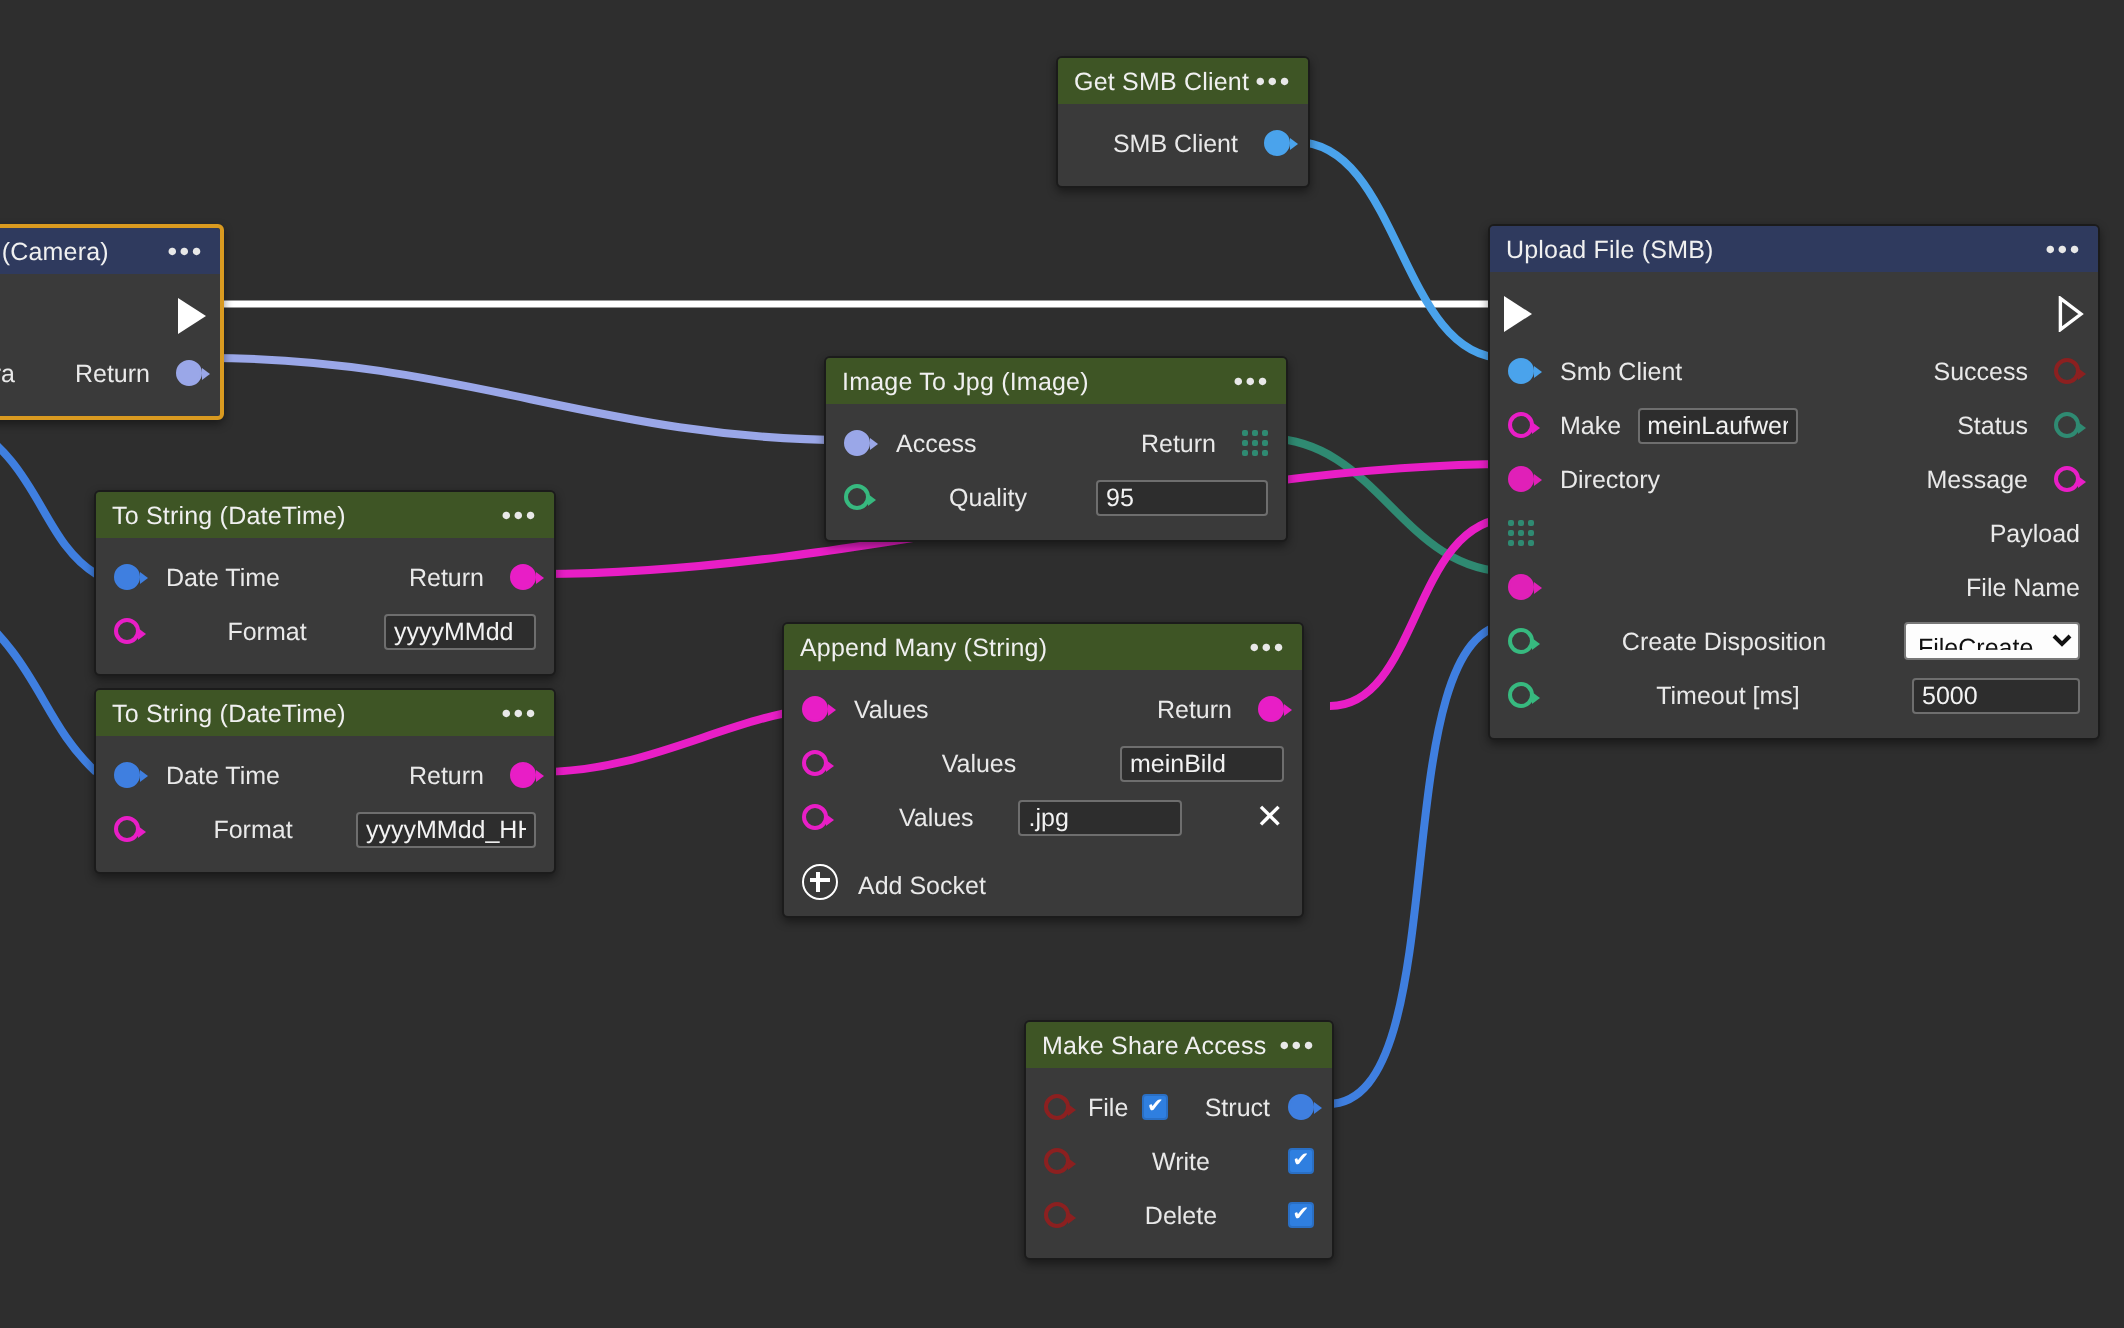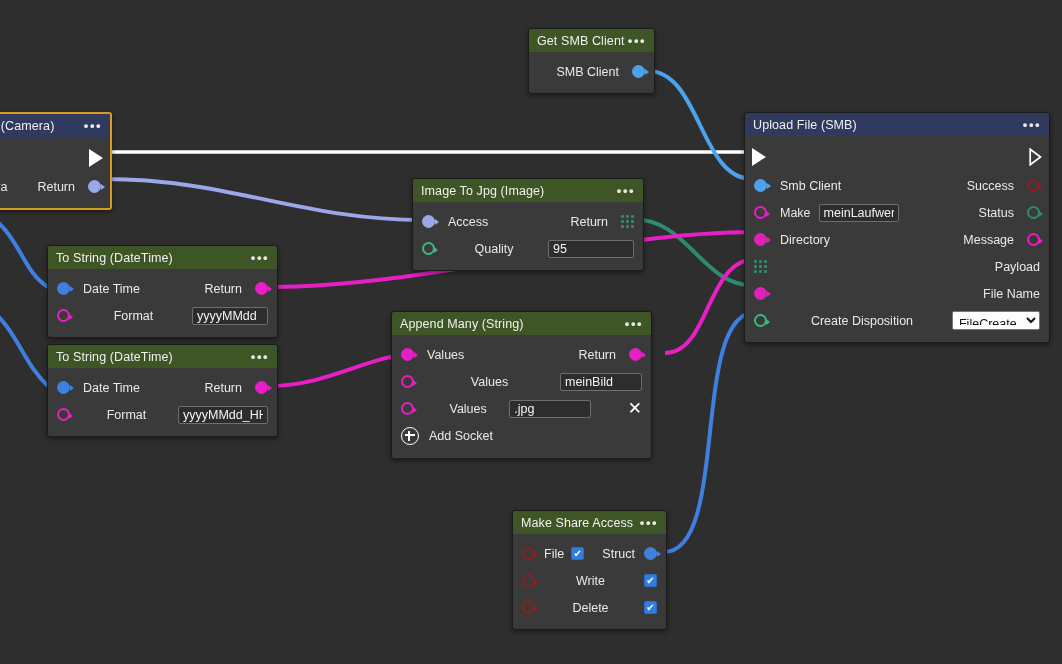--- a/index.html
+++ b/index.html
@@ -129,21 +129,21 @@
     width:13px;height:13px;
     background:#2f7fe0;border:1px solid #2a6fc4;border-radius:2px;
     display:inline-flex;align-items:center;justify-content:center;
     color:#fff;font-size:10px;line-height:1;cursor:pointer;
     box-sizing:border-box;
   }
   .xbtn{
     color:#fff;font-size:17px;line-height:1;cursor:pointer;
     margin-left:14px;font-weight:400;
   }
-  .addsock{ display:flex;align-items:center;padding:0 9px;height:28px; }
+  .addsock{ display:flex;align-items:flex-end;padding:0 9px;height:28px; }
   .plus{
     width:16px;height:16px;border:1.6px solid #fff;border-radius:50%;
     position:relative;flex:0 0 16px;margin-right:10px;
   }
   .plus::before,.plus::after{
     content:"";position:absolute;background:#fff;
   }
   .plus::before{ left:3px;right:3px;top:6.2px;height:1.6px; }
   .plus::after { top:3px;bottom:3px;left:6.2px;width:1.6px; }
 </style>
@@ -264,20 +264,25 @@
         <span class="lbl">File Name</span>
       </div>
 
 
       <div class="row">
         <span class="sock in hollow c-green"></span>
         <span class="lbl">Create Disposition</span>
         <select class="field" style="margin-left:8px;width:88px;"><option value="FileCreate">FileCreate</option><option value="FileOpen">FileOpen</option><option value="FileOpenIf">FileOpenIf</option><option value="FileOverwrite">FileOverwrite</option><option value="FileOverwriteIf">FileOverwriteIf</option><option value="FileSupersede">FileSupersede</option></select>
       </div>
 
+      <div class="row">
+        <span class="sock in hollow c-green"></span>
+        <span class="lbl">Timeout [ms]</span>
+        <input class="field" style="margin-left: 8px; width: 84px;" value="5000">
+      </div>
 
     </div>
   </div>
 
   <div class="node" style="left:412px;top:178px;width:232px;">
     <div class="node-head green">
       <span class="node-title">Image To Jpg (Image)</span>
       <span class="dots">•••</span>
     </div>
     <div class="node-body">

